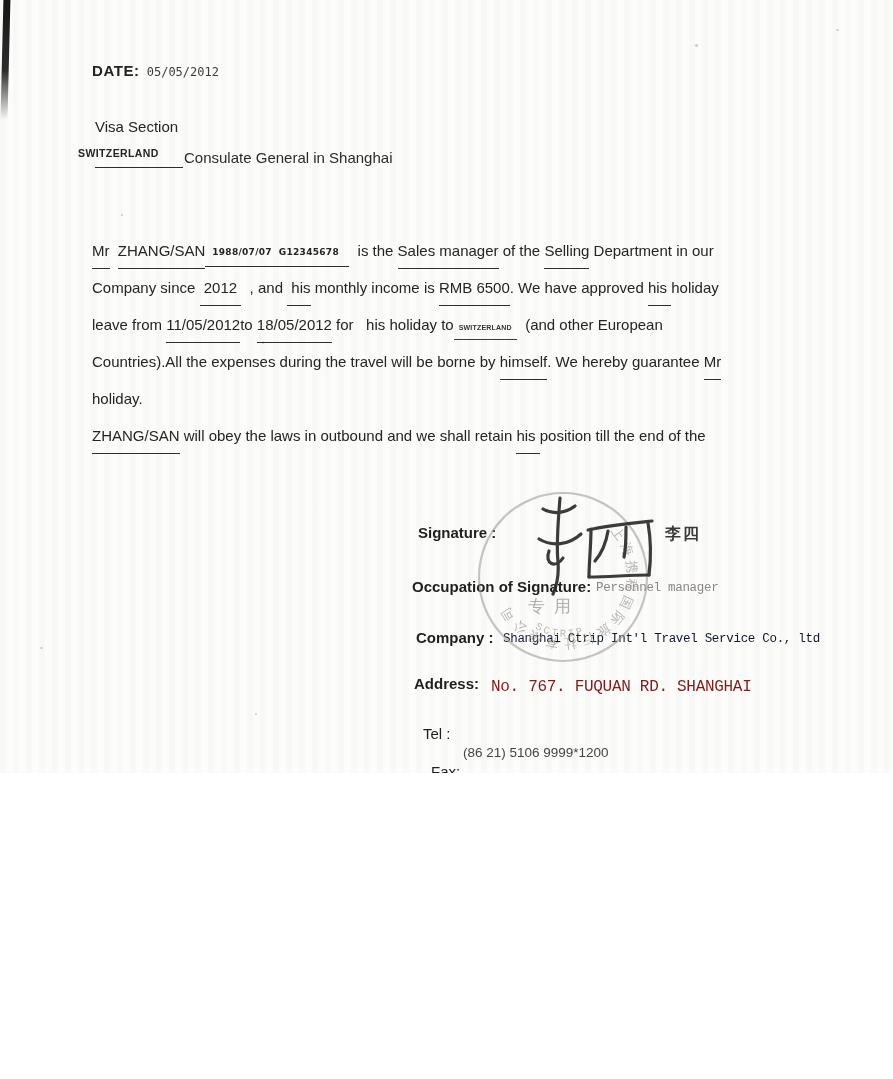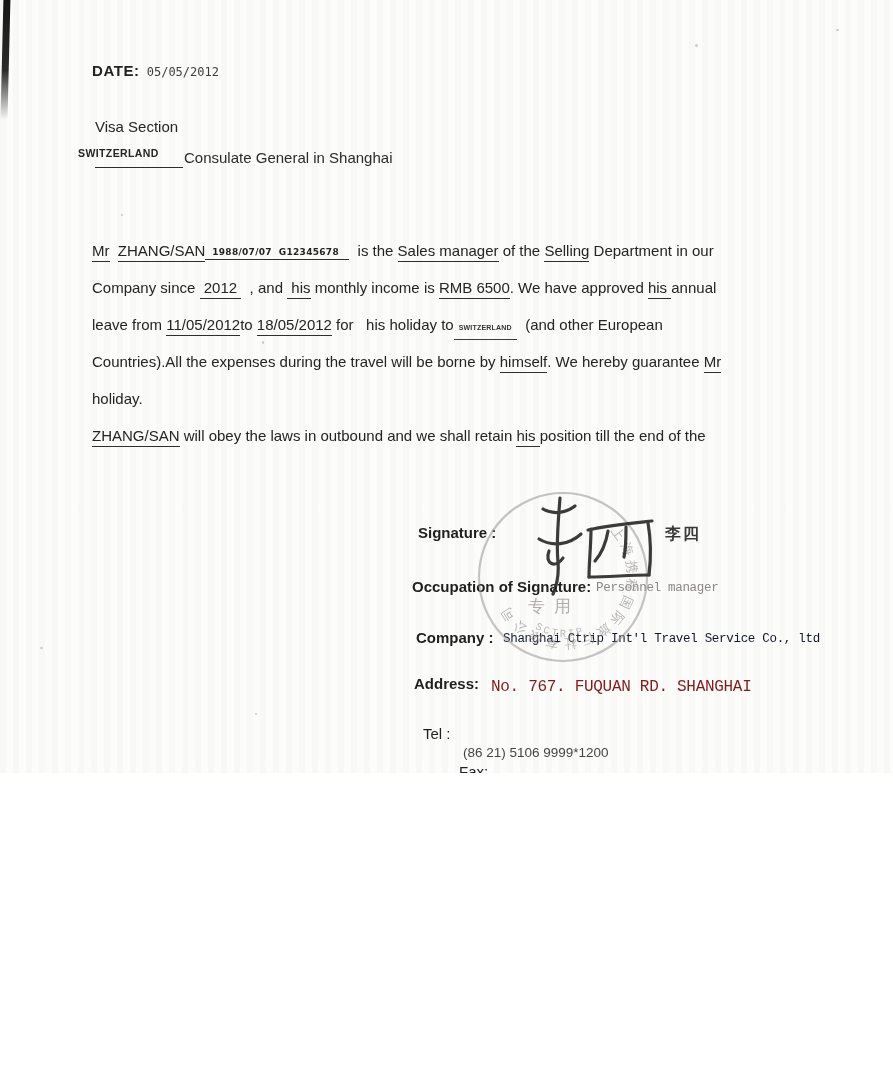--- a/index.html
+++ b/index.html
@@ -29,21 +29,21 @@
   .date-label{font-weight:700;letter-spacing:.6px;color:#222;}
   .date-value{font-family:"DejaVu Sans Mono",monospace;font-size:12px;margin-left:7px;color:#3d3d3d;}
 
   .visa-section{position:absolute;left:95px;top:118px;font-size:15px;color:#252525;}
   .country{position:absolute;left:78px;top:147px;font-size:10.5px;font-weight:700;letter-spacing:.4px;color:#242424;}
   .country-underline{position:absolute;left:95px;top:150px;width:88px;height:17px;border-bottom:1.7px solid #2d2d2d;}
   .consulate{position:absolute;left:184px;top:149px;font-size:15px;color:#2b2b2b;}
 
   .body-paragraph{position:absolute;left:92px;top:239px;width:760px;font-size:15px;color:#242424;}
   .para-line{height:37px;white-space:pre;line-height:23px;}
-  .u{border-bottom:1.7px solid #2e2e2e;padding-bottom:2px;margin-top:8px;}
+  .u{border-bottom:1.7px solid #2e2e2e;padding-bottom:9px;margin-top:8px;}
   .small-inline{font-size:9px;font-weight:700;letter-spacing:.3px;position:relative;top:-1px;font-family:"DejaVu Sans",sans-serif;}
   .sup-inline{
     display:inline-block;font-size:7px;font-weight:700;letter-spacing:.2px;color:#333;
     padding:0 5px 7px 5px;border-bottom:1.6px solid #3a3a3a;line-height:8px;vertical-align:baseline;
   }
 
   .sig-label{position:absolute;font-size:15px;color:#1f1f1f;font-weight:700;}
   .sig-label.light{font-weight:400;}
   .mono-val{position:absolute;font-family:"Liberation Mono",monospace;letter-spacing:-.3px;}
   .sans-val{position:absolute;font-size:13.5px;color:#454545;margin-top:19px;}
@@ -62,21 +62,21 @@
     <span class="date-label">DATE:</span><span class="date-value">05/05/2012</span>
   </div>
 
   <div class="visa-section">Visa Section</div>
   <div class="country">SWITZERLAND</div>
   <div class="country-underline"></div>
   <div class="consulate">Consulate General in Shanghai</div>
 
   <div class="body-paragraph">
       <div class="para-line"><span class="u">Mr</span><span>  </span><span class="u">ZHANG/SAN</span><span class="u small-inline">  1988/07/07  G12345678   </span><span>  is the </span><span class="u">Sales manager</span><span> of the </span><span class="u">Selling</span><span> Department in our</span></div>
-      <div class="para-line"><span>Company since </span><span class="u"> 2012 </span><span>  , and </span><span class="u"> his</span><span> monthly income is </span><span class="u">RMB 6500</span><span>. We have approved </span><span class="u">his </span><span>annual</span></div>
+      <div class="para-line"><span>Company since </span><span class="u"> 2012 </span><span>  , and </span><span class="u"> his</span><span> monthly income is </span><span class="u">RMB 6500</span><span>. We have approved </span><span class="u">his </span><span>holiday</span></div>
       <div class="para-line"><span>leave from </span><span class="u">11/05/2012</span><span>to </span><span class="u">18/05/2012</span><span> for   his holiday to</span><span class="sup-inline">SWITZERLAND</span><span>  (and other European</span></div>
       <div class="para-line"><span>Countries).All the expenses during the travel will be borne by </span><span class="u">himself</span><span>. We hereby guarantee </span><span class="u">Mr</span></div>
       <div class="para-line"><span>holiday.</span></div>
       <div class="para-line"><span class="u">ZHANG/SAN</span><span> will obey the laws in outbound and we shall retain </span><span class="u">his </span><span>position till the end of the</span></div>
     </div>
 
   <div class="sig-label" style="left:418px;top:524px;">Signature :</div>
   <div class="printed-name">李四</div>
 
   <div class="sig-label" style="left:412px;top:578px;">Occupation of Signature:</div>
@@ -84,21 +84,21 @@
 
   <div class="sig-label" style="left:416px;top:629px;">Company :</div>
   <div class="mono-val" style="left:503px;top:632px;font-size:12.5px;color:#0f172a;">Shanghai Ctrip Int'l Travel Service Co., ltd</div>
 
   <div class="sig-label" style="left:414px;top:675px;">Address:</div>
   <div class="mono-val" style="left:491px;top:678px;font-size:16px;color:#7f1d1d;">No. 767. FUQUAN RD. SHANGHAI</div>
 
   <div class="sig-label light" style="left:423px;top:725px;text-align:right;">Tel :</div>
   <div class="sans-val" style="left:463px;top:726px;">(86 21) 5106 9999*1200</div>
 
-  <div class="sig-label light" style="left:431px;top:763px;margin-left:28px;">Fax:</div>
+  <div class="sig-label light" style="left:431px;top:763px;">Fax:</div>
   <div class="sans-val" style="left:471px;top:770px;">(86 21) 6485 7668</div>
 
   <svg class="stamp-svg" viewBox="0 0 196 196">
     <defs>
       <path id="ringTop" d="M 95 159 A 64 64 0 1 1 95.01 159" transform="rotate(-155 95 93)"></path>
       <path id="ringBottom" d="M 43 110 A 55 55 0 0 0 151 106"></path>
     </defs>
     <circle cx="95" cy="93" r="84" fill="none" stroke="#9a9494" stroke-width="2.2" opacity="0.55"></circle>
     <text font-size="13" fill="#9a9494" opacity="0.7" letter-spacing="4" font-family="DejaVu Sans, sans-serif">
       <textPath href="#ringTop" startOffset="6%">上海携程国际旅行社有限公司</textPath>

